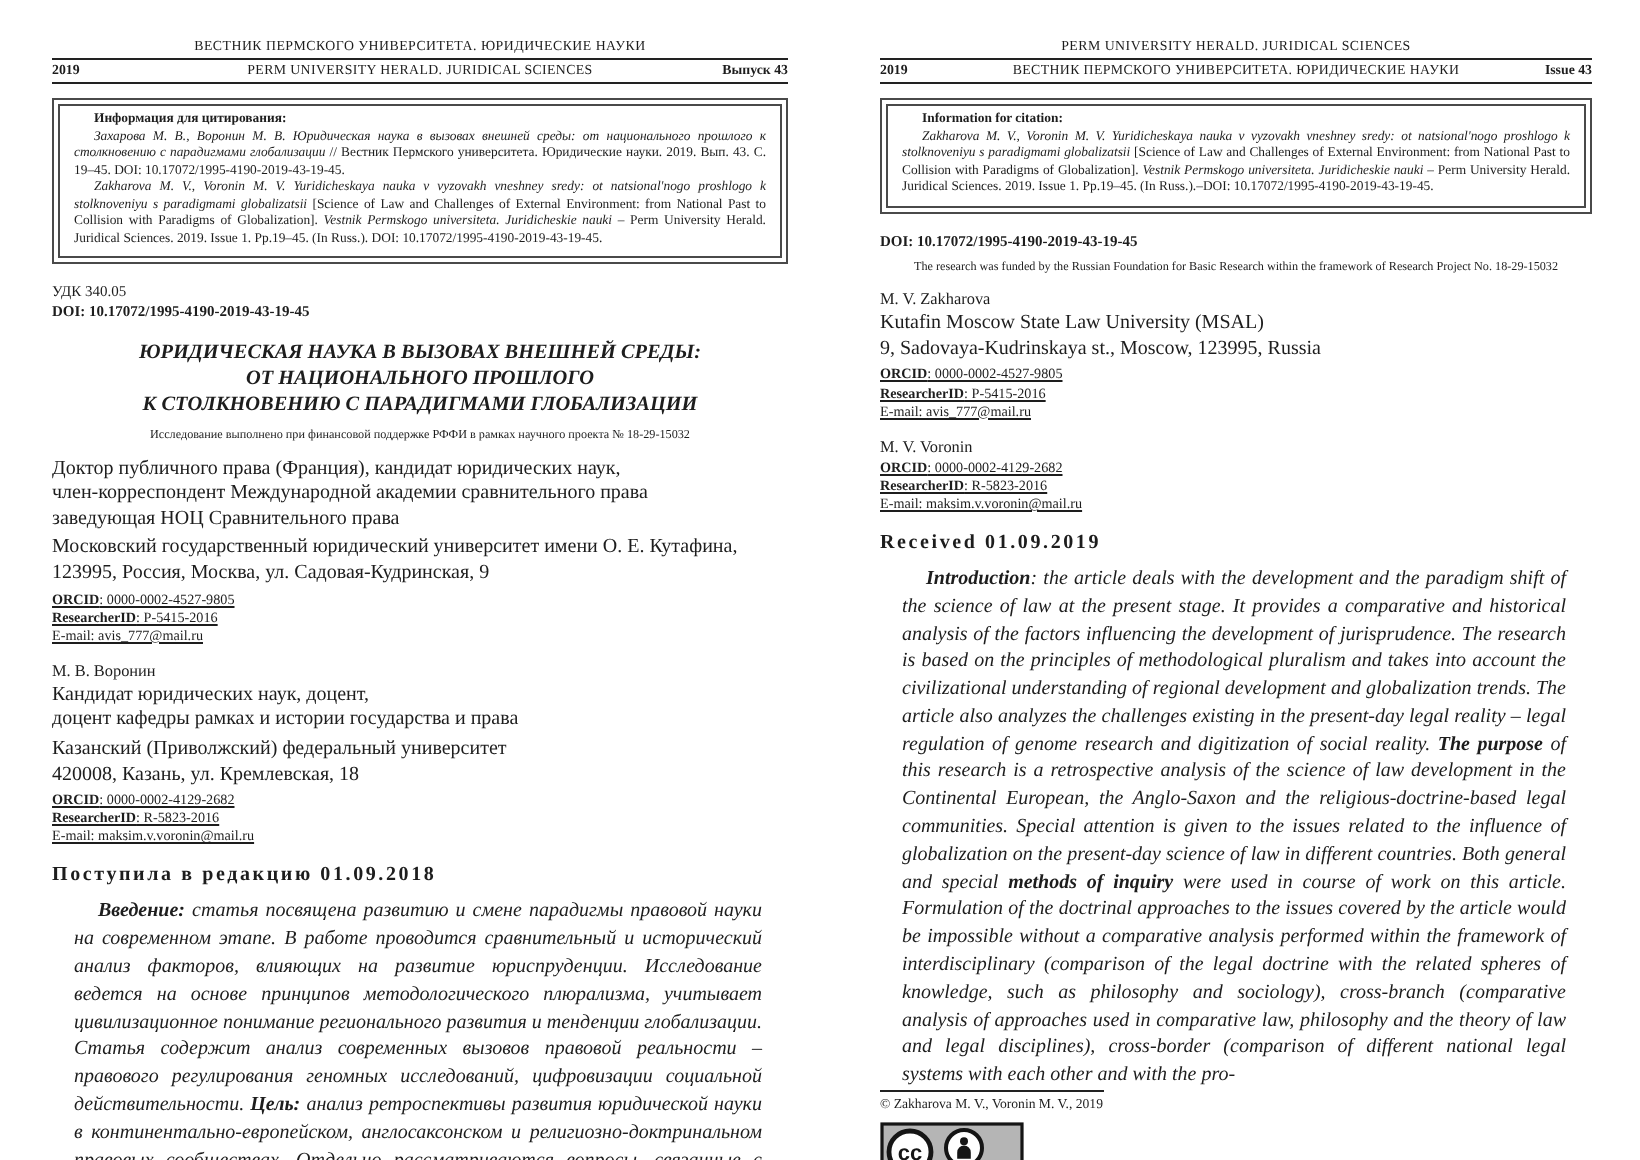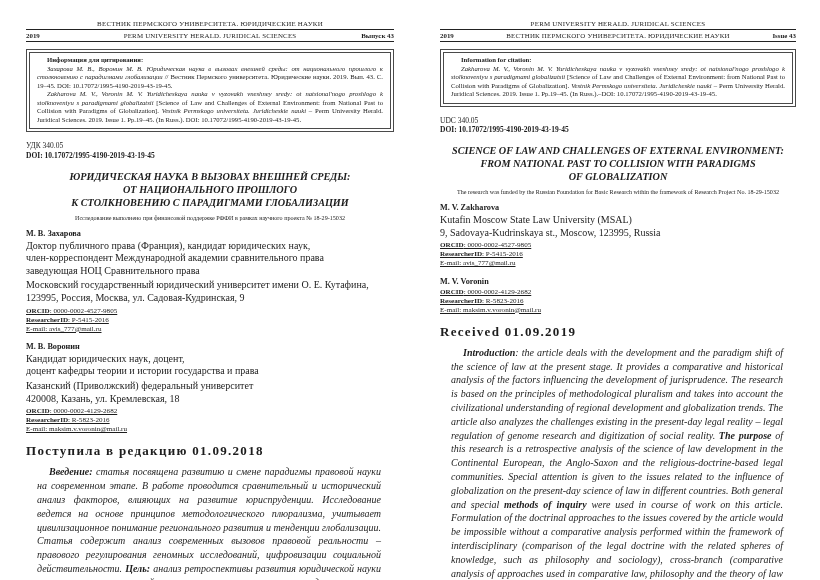--- a/index.html
+++ b/index.html
@@ -42,27 +42,27 @@
   .doi{margin:0;font-weight:bold;}
 
   .title{
     margin:9px 4px 0;text-align:center;
     font-weight:bold;font-style:italic;
     font-size:10.2px;line-height:1.28;white-space:pre-line;
   }
   .funding{margin-top:6px;text-align:center;font-size:6.1px;}
 
   .author{margin-top:8px;}
-  .a-name{margin:0 0 2px;font-weight:bold;font-size:8.2px;}
+  .a-name{margin:0 0 2px;font-weight:normal;font-size:8.2px;}
   .a-desc,.a-affil{margin:0;font-size:10px;line-height:1.26;white-space:pre-line;}
   .a-affil{margin-top:2px;}
   .a-meta{margin:0;font-size:7.1px;line-height:1.28;text-decoration:underline;}
   .a-meta.first{margin-top:2px;}
 
-  .received{margin-top:9px;font-weight:bold;font-size:13px;letter-spacing:1.3px;}
+  .received{margin-top:9px;font-weight:bold;font-size:10px;letter-spacing:1.3px;}
 
   .abstract{
     margin:6px 13px 0 11px;font-size:10px;line-height:1.38;
     text-align:justify;font-style:italic;text-indent:12px;
   }
 
   .footer{margin-top:auto;}
   .fn-rule{width:112px;border-top:1px solid #222;margin-bottom:3px;}
   .copyright{margin:0 0 5px;font-size:6.8px;}
   .badge{display:block;}
@@ -93,35 +93,34 @@
       <p class="udc">УДК 340.05</p>
       <p class="doi">DOI: 10.17072/1995-4190-2019-43-19-45</p>
     </div>
 
     <div class="title">ЮРИДИЧЕСКАЯ НАУКА В ВЫЗОВАХ ВНЕШНЕЙ СРЕДЫ:
 ОТ НАЦИОНАЛЬНОГО ПРОШЛОГО
 К СТОЛКНОВЕНИЮ С ПАРАДИГМАМИ ГЛОБАЛИЗАЦИИ</div>
     <div class="funding">Исследование выполнено при финансовой поддержке РФФИ в рамках научного проекта № 18-29-15032</div>
 
     <div class="author">
-      <p class="a-name">М. В. Захарова</p>
       <p class="a-desc">Доктор публичного права (Франция), кандидат юридических наук,
 член-корреспондент Международной академии сравнительного права
 заведующая НОЦ Сравнительного права</p>
       <p class="a-affil">Московский государственный юридический университет имени О. Е. Кутафина,
 123995, Россия, Москва, ул. Садовая-Кудринская, 9</p>
       <p class="a-meta first"><span style="font-weight: bold;">ORCID</span><span>: 0000-0002-4527-9805</span></p>
       <p class="a-meta"><span style="font-weight: bold;">ResearcherID</span><span>: P-5415-2016</span></p>
       <p class="a-meta">E-mail: avis_777@mail.ru</p>
     </div>
 
     <div class="author">
       <p class="a-name">М. В. Воронин</p>
       <p class="a-desc">Кандидат юридических наук, доцент,
-доцент кафедры теории и истории государства и права</p>
+доцент кафедры рамках и истории государства и права</p>
       <p class="a-affil">Казанский (Приволжский) федеральный университет
 420008, Казань, ул. Кремлевская, 18</p>
       <p class="a-meta first"><span style="font-weight: bold;">ORCID</span><span>: 0000-0002-4129-2682</span></p>
       <p class="a-meta"><span style="font-weight: bold;">ResearcherID</span><span>: R-5823-2016</span></p>
       <p class="a-meta">E-mail: maksim.v.voronin@mail.ru</p>
     </div>
 
     <div class="received">Поступила в редакцию 01.09.2018</div>
 
     <div class="abstract"><span style="font-weight: bold; font-style: italic;">Введение:</span><span style="font-style: italic;"> статья посвящена развитию и смене парадигмы правовой науки на современном этапе. В работе проводится сравнительный и исторический анализ факторов, влияющих на развитие юриспруденции. Исследование ведется на основе принципов методологического плюрализма, учитывает цивилизационное понимание регионального развития и тенденции глобализации. Статья содержит анализ современных вызовов правовой реальности – правового регулирования геномных исследований, цифровизации социальной действительности. </span><span style="font-weight: bold; font-style: italic;">Цель:</span><span style="font-style: italic;"> анализ ретроспективы развития юридической науки в континентально-европейском, англосаксонском и религиозно-доктринальном правовых сообществах. Отдельно рассматриваются вопросы, связанные с влиянием глобализации на современную юридическую науку разных государств. В процессе подготов-</span></div>
@@ -152,27 +151,23 @@
         <span class="iss">Issue 43</span>
       </div>
     </div>
 
     <div class="citebox">
       <p class="cb-head">Information for citation:</p>
       <p class="cb-para"><span style="font-style: italic;">Zakharova M. V., Voronin M. V. Yuridicheskaya nauka v vyzovakh vneshney sredy: ot natsional'nogo proshlogo k stolknoveniyu s paradigmami globalizatsii</span><span> [Science of Law and Challenges of External Environment: from National Past to Collision with Paradigms of Globalization]. </span><span style="font-style: italic;">Vestnik Permskogo universiteta. Juridicheskie nauki</span><span> – Perm University Herald. Juridical Sciences. 2019. Issue 1. Pp.19–45. (In Russ.).–DOI: 10.17072/1995-4190-2019-43-19-45.</span></p>
     </div>
 
     <div class="udc-block">
-      <p class="udc">UDC 340.05</p>
       <p class="doi">DOI: 10.17072/1995-4190-2019-43-19-45</p>
     </div>
 
-    <div class="title">SCIENCE OF LAW AND CHALLENGES OF EXTERNAL ENVIRONMENT:
-FROM NATIONAL PAST TO COLLISION WITH PARADIGMS
-OF GLOBALIZATION</div>
     <div class="funding">The research was funded by the Russian Foundation for Basic Research within the framework of Research Project No. 18-29-15032</div>
 
     <div class="author">
       <p class="a-name">M. V. Zakharova</p>
       <p class="a-affil">Kutafin Moscow State Law University (MSAL)
 9, Sadovaya-Kudrinskaya st., Moscow, 123995, Russia</p>
       <p class="a-meta first"><span style="font-weight: bold;">ORCID</span><span>: 0000-0002-4527-9805</span></p>
       <p class="a-meta"><span style="font-weight: bold;">ResearcherID</span><span>: P-5415-2016</span></p>
       <p class="a-meta">E-mail: avis_777@mail.ru</p>
     </div>

